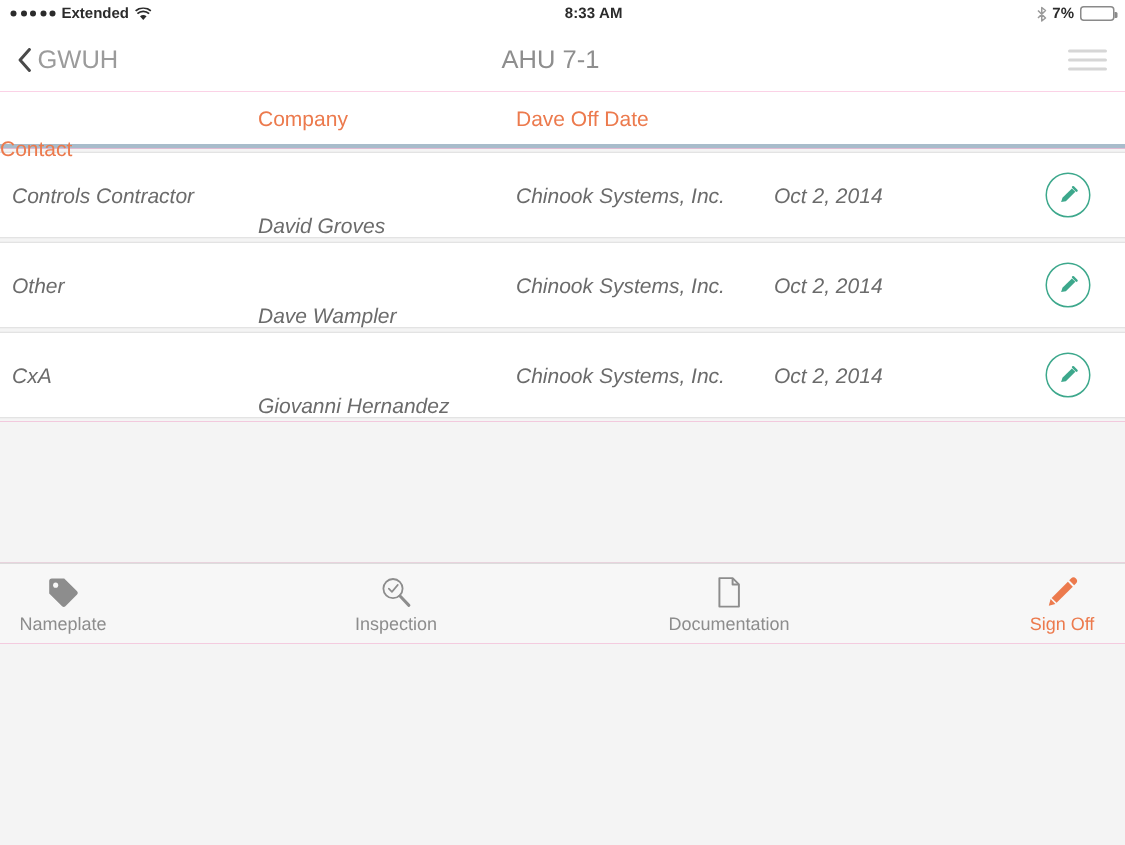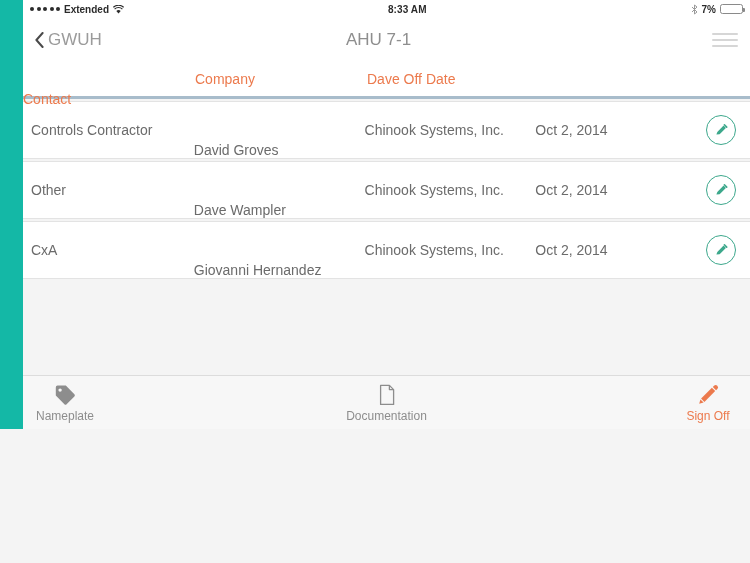--- a/index.html
+++ b/index.html
@@ -6,22 +6,21 @@
   html, body {
     width: 750px; height: 563px;
     font-family: "Liberation Sans", sans-serif;
     background: #f4f4f4;
     overflow: hidden;
   }
   .screen {
     position: relative;
     width: 750px; height: 429px;
     display: flex; flex-direction: column;
-    background: #14b8a6;
-    padding-left: 23px;
+    background: #ec4899;
   }
 
   
   .statusbar {
     height: 18px; flex: 0 0 18px;
     background: #ffffff;
     display: flex; align-items: center;
     padding: 0 7px;
     font-size: 10px; font-weight: bold;
     color: #2b2b2b;
@@ -100,21 +99,21 @@
   .list { background: #f4f4f4; padding-top: 2px; }
   .row {
     background: #ffffff;
     height: 58px;
     display: flex; align-items: center;
     border: 1px solid #e3e3e3;
     border-left: none; border-right: none;
     margin-bottom: 2px;
     cursor: pointer;
   }
-  .row .cell { font-size: 14px; color: #6b6b6b; }
+  .row .cell { font-size: 14px; color: #6b6b6b; font-style: italic; }
   .edit-btn {
     width: 30px; height: 30px;
     border: 1.6px solid #3da88c; border-radius: 50%;
     display: flex; align-items: center; justify-content: center;
     cursor: pointer; margin-right: 14px;
   }
 
   .spacer { flex: 1; background: #f4f4f4; }
 
   
@@ -257,20 +256,30 @@
     <div class="tab">
       <span class="ico">
         <svg width="22" height="22" viewBox="0 0 22 22">
           <path d="M11.8 1.6 L20.4 10.2 A1.6 1.6 0 0 1 20.4 12.4 L12.6 20.2 A1.6 1.6 0 0 1 10.4 20.2 L1.8 11.6 L1.8 3.4 A1.8 1.8 0 0 1 3.6 1.6 Z" fill="#8d8d8d"></path>
           <circle cx="6.1" cy="6.1" r="1.7" fill="#f7f7f7"></circle>
         </svg>
       </span>
       <span class="tl">Nameplate</span>
     </div>
 
+    <div class="tab">
+      <span class="ico">
+        <svg width="22" height="22" viewBox="0 0 22 22">
+          <circle cx="9" cy="8.4" r="6.4" stroke="#8d8d8d" stroke-width="1.2" fill="none"></circle>
+          <path d="M6.2 8.4 L8.3 10.6 L12.2 5.9" stroke="#8d8d8d" stroke-width="1.1" fill="none" stroke-linecap="round" stroke-linejoin="round"></path>
+          <path d="M13.7 13.3 L19.6 19.6" stroke="#8d8d8d" stroke-width="2" stroke-linecap="round"></path>
+        </svg>
+      </span>
+      <span class="tl">Inspection</span>
+    </div>
 
     <div class="tab">
       <span class="ico">
         <svg width="22" height="22" viewBox="0 0 22 22">
           <path d="M4.6 1.4 L13.4 1.4 L17.6 5.6 L17.6 20.4 L4.6 20.4 Z" stroke="#8d8d8d" stroke-width="1.3" fill="none" stroke-linejoin="round"></path>
           <path d="M13.4 1.4 L13.4 5.6 L17.6 5.6" stroke="#8d8d8d" stroke-width="1.3" fill="none" stroke-linejoin="round"></path>
         </svg>
       </span>
       <span class="tl">Documentation</span>
     </div>

